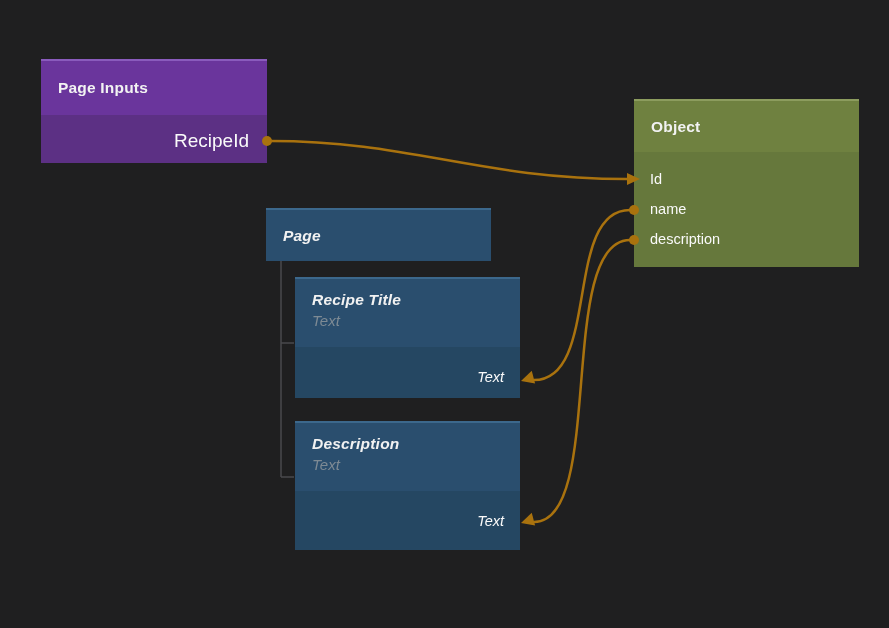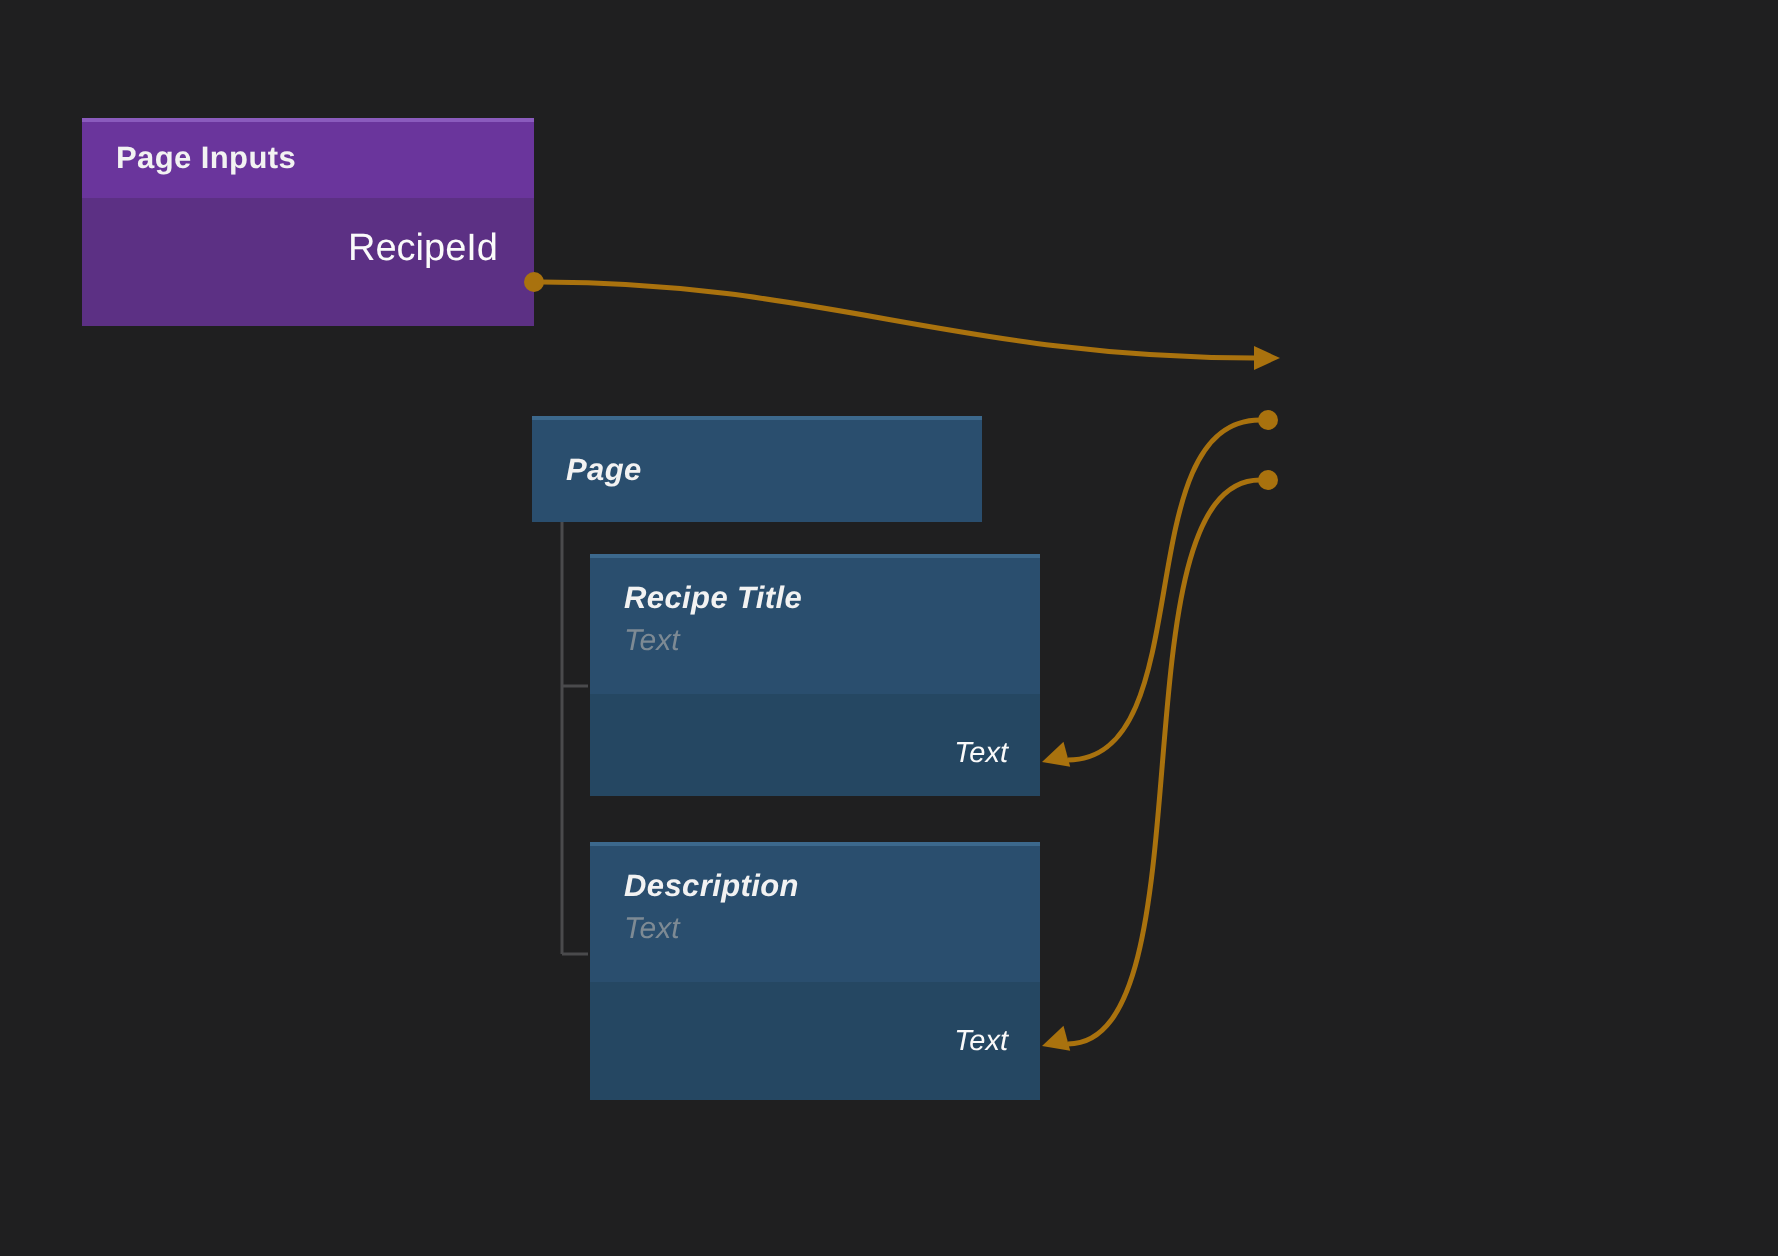--- a/index.html
+++ b/index.html
@@ -25,21 +25,21 @@
     align-items: center;
     box-sizing: border-box;
     padding: 0 17px;
     font-size: 15.5px;
     font-weight: 600;
     color: #f2f2f2;
     letter-spacing: 0.2px;
   }
   
   .node.purple { background: #5c3084; border-top: 2px solid #8a5bbd; }
-  .node.purple .header { background: #6a359c; height: 38px; }
+  .node.purple .header { background: #6a359c; height: 54px; }
   .node.purple .body { height: 52px; display: flex; align-items: center; justify-content: flex-end; }
   .port-out-label {
     color: #fafafa;
     font-size: 19px;
     padding-right: 18px;
   }
   
   .node.green { background: #66783c; border-top: 2px solid #8c9c5e; }
   .node.green .header { background: #6f8140; height: 51px; }
   .node.green .body { padding-top: 12px; }
@@ -99,20 +99,36 @@
 
   <div class="node purple" style="left:41px; top:59px; width:226px; height:104px;">
     <div class="header">
       <span>Page Inputs</span>
     </div>
     <div class="body">
       <span class="port-out-label">RecipeId</span>
     </div>
   </div>
 
+  <div class="node green" style="left:634px; top:99px; width:225px; height:168px;">
+    <div class="header">
+      <span>Object</span>
+    </div>
+    <div class="body">
+      <div class="row">
+        <span>Id</span>
+      </div>
+      <div class="row">
+        <span>name</span>
+      </div>
+      <div class="row">
+        <span>description</span>
+      </div>
+    </div>
+  </div>
 
   <div class="node blue headeronly" style="left:266px; top:208px; width:225px; height:53px;">
     <div class="header" style="height:51px;">
       <span>Page</span>
     </div>
   </div>
 
   <div class="node blue" style="left:295px; top:277px; width:225px; height:121px;">
     <div class="upper titleblock">
       <div class="node-title">Recipe Title</div>

